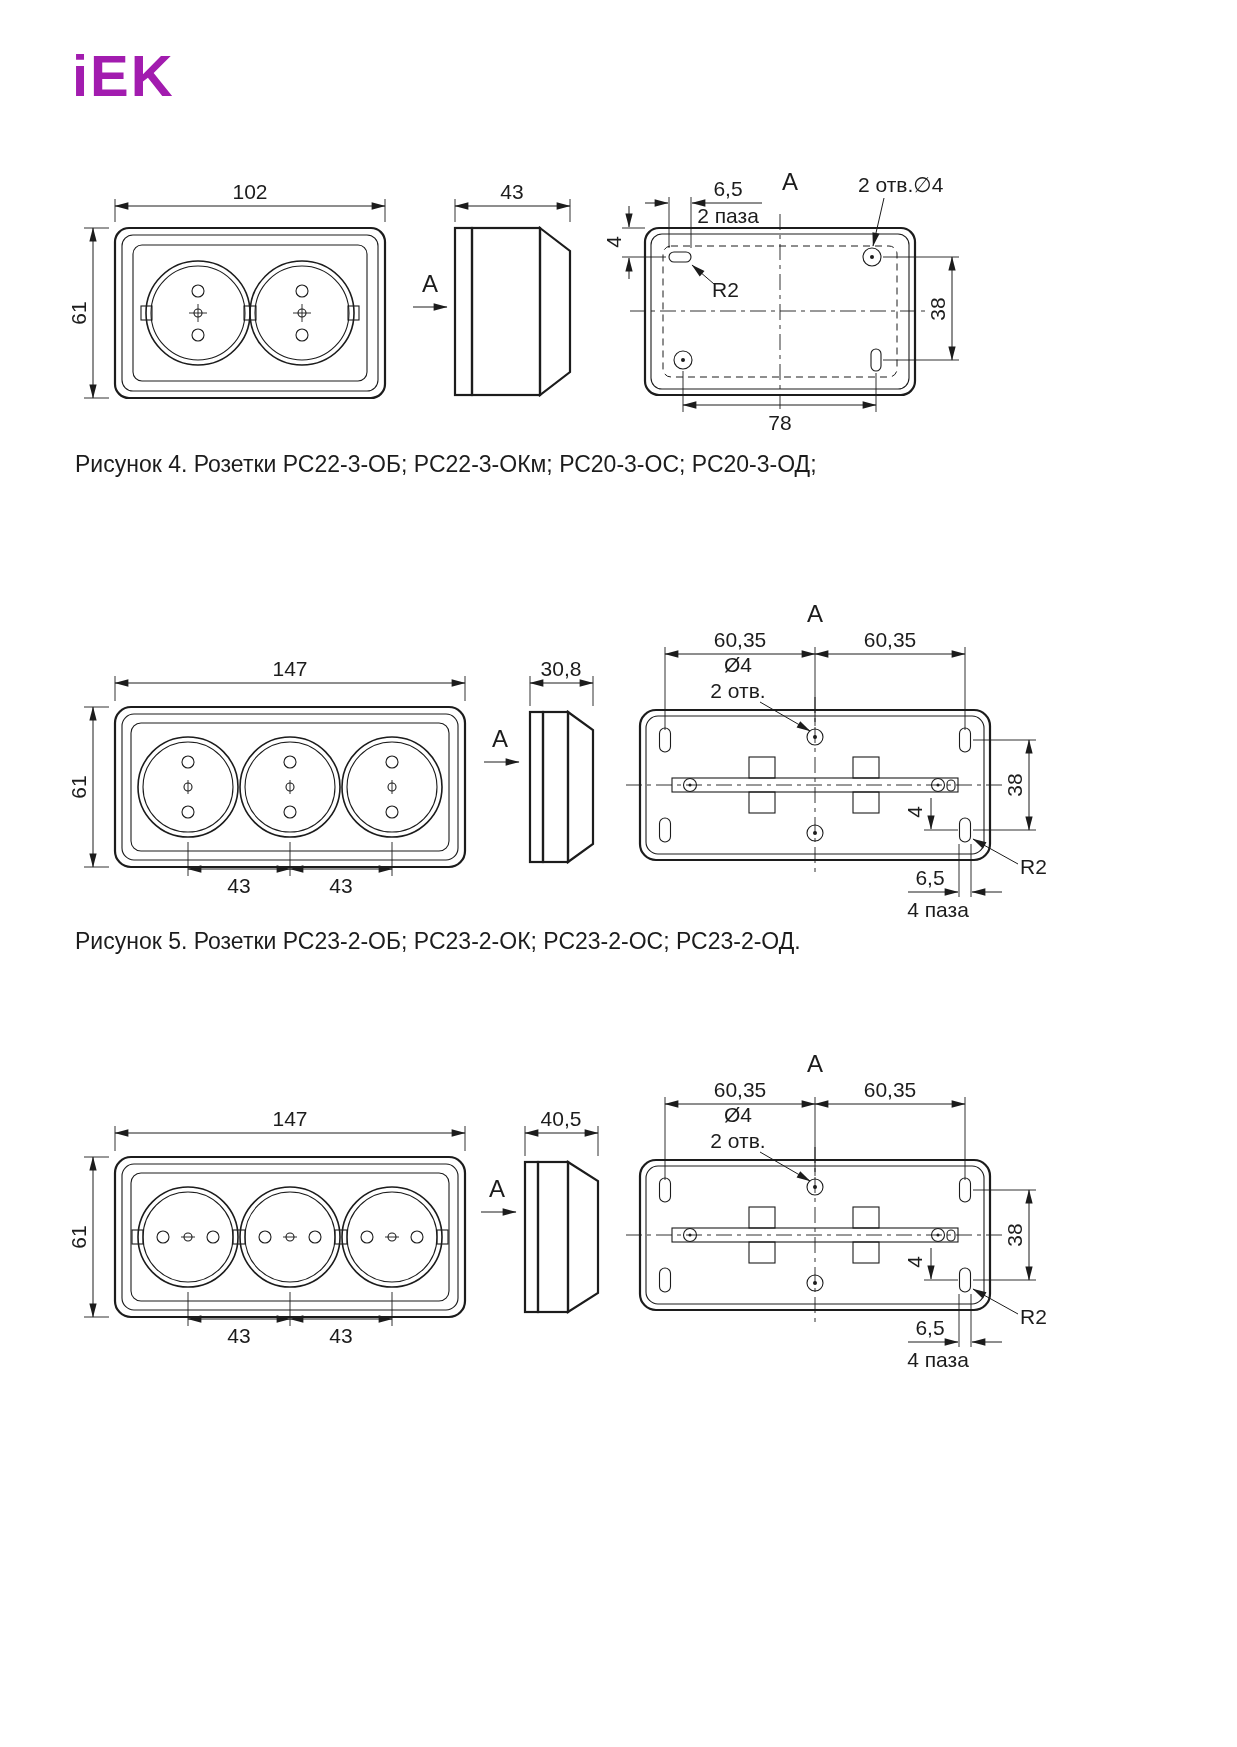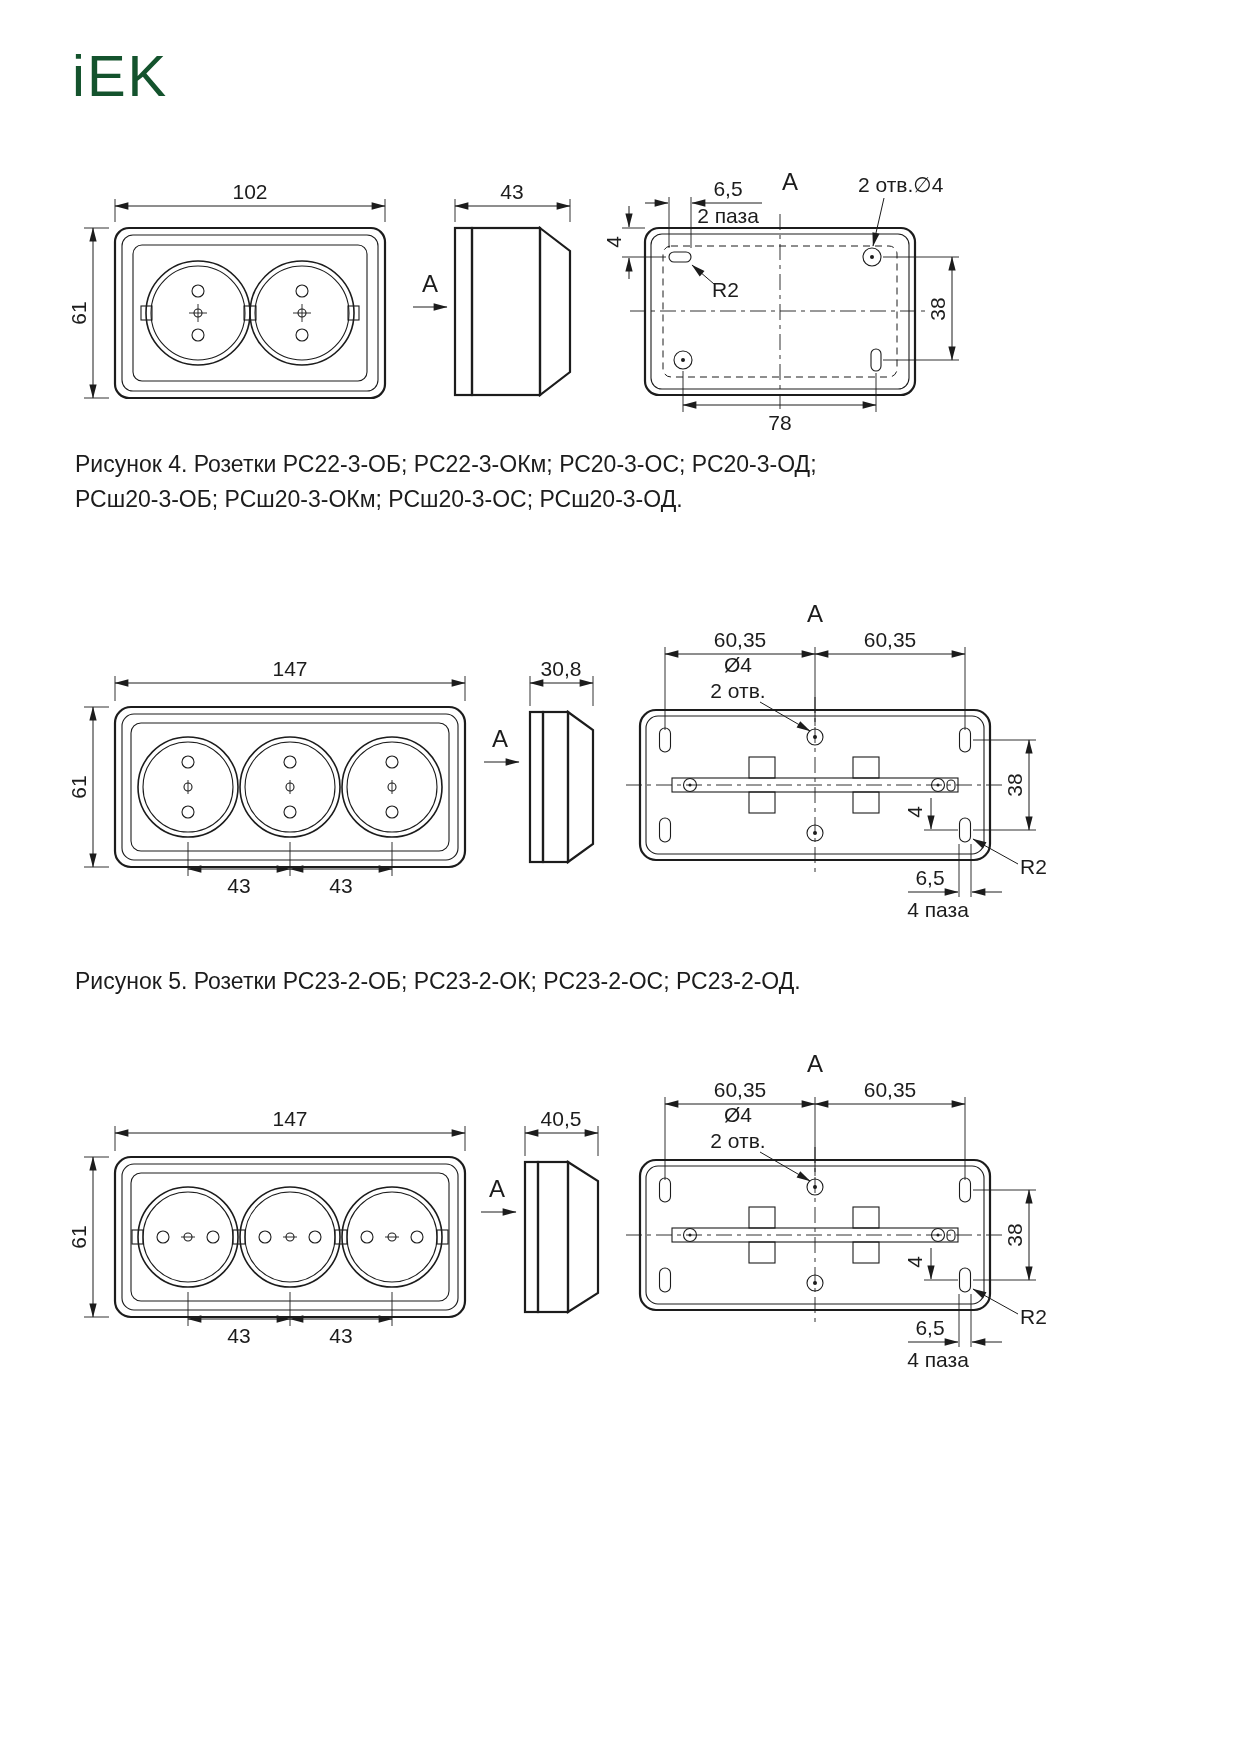--- a/index.html
+++ b/index.html
@@ -8,21 +8,21 @@
     position:relative;
     width:1237px;
     height:1747px;
     background:#ffffff;
     font-family:"Liberation Sans", sans-serif;
     color:#1c1c1c;
     overflow:hidden;
   }
   .logo {
     position:absolute; left:72px; top:42px;
-    font-size:58px; font-weight:400; letter-spacing:2px; color:#14532d;
+    font-size:58px; font-weight:700; letter-spacing:2px; color:#a21caf;
   }
   .caption {
     position:absolute; left:75px;
     font-size:23px; line-height:35px; color:#1c1c1c;
   }
   svg { position:absolute; overflow:visible; }
   svg text { font-family:"Liberation Sans", sans-serif; font-size:21px; fill:#1c1c1c; }
   svg text.lbl { font-size:24px; }
   .outline { fill:none; stroke:#1c1c1c; stroke-width:2.2; }
   .med     { fill:none; stroke:#1c1c1c; stroke-width:1.6; }
@@ -154,21 +154,20 @@
     <g>
       <line class="ext" x1="683" y1="371" x2="683" y2="412"></line>
       <line class="ext" x1="876" y1="373" x2="876" y2="412"></line>
       <line class="dim" x1="683" y1="405" x2="876" y2="405" marker-start="url(#ar4)" marker-end="url(#ar4)"></line>
       <text x="780" y="430" text-anchor="middle">78</text>
     </g>
   </svg>
 
   <div class="caption" style="top:447px">
     <div>Рисунок 4. Розетки РС22-3-ОБ; РС22-3-ОКм; РС20-3-ОС; РС20-3-ОД;</div>
-    <div>РСш20-3-ОБ; РСш20-3-ОКм; РСш20-3-ОС; РСш20-3-ОД.</div>
   </div>
 
   <svg style="left:60px;top:590px" width="1000" height="345" viewBox="60 590 1000 345">
     <defs>
       <marker id="ar5" viewBox="0 0 14 8" refX="13" refY="4" markerWidth="15" markerHeight="9" orient="auto-start-reverse">
         <path d="M0.5,0.6 L13.5,4 L0.5,7.4 Z" fill="#1c1c1c"></path>
       </marker>
     </defs>
 
     <g>
@@ -301,21 +300,21 @@
     <g>
       <line class="ext" x1="959" y1="844" x2="959" y2="897"></line>
       <line class="ext" x1="971" y1="844" x2="971" y2="897"></line>
       <line class="dim" x1="908" y1="892" x2="958" y2="892" marker-end="url(#ar5)"></line>
       <line class="dim" x1="1002" y1="892" x2="972" y2="892" marker-end="url(#ar5)"></line>
       <text x="930" y="885" text-anchor="middle">6,5</text>
       <text x="938" y="917" text-anchor="middle">4 паза</text>
     </g>
   </svg>
 
-  <div class="caption" style="top:964px">
+  <div class="caption" style="top:924px">
     <div>Рисунок 5. Розетки РС23-2-ОБ; РС23-2-ОК; РС23-2-ОС; РС23-2-ОД.</div>
   </div>
 
   <svg style="left:60px;top:1040px" width="1000" height="345" viewBox="60 1040 1000 345">
     <defs>
       <marker id="ar6" viewBox="0 0 14 8" refX="13" refY="4" markerWidth="15" markerHeight="9" orient="auto-start-reverse">
         <path d="M0.5,0.6 L13.5,4 L0.5,7.4 Z" fill="#1c1c1c"></path>
       </marker>
     </defs>
 

